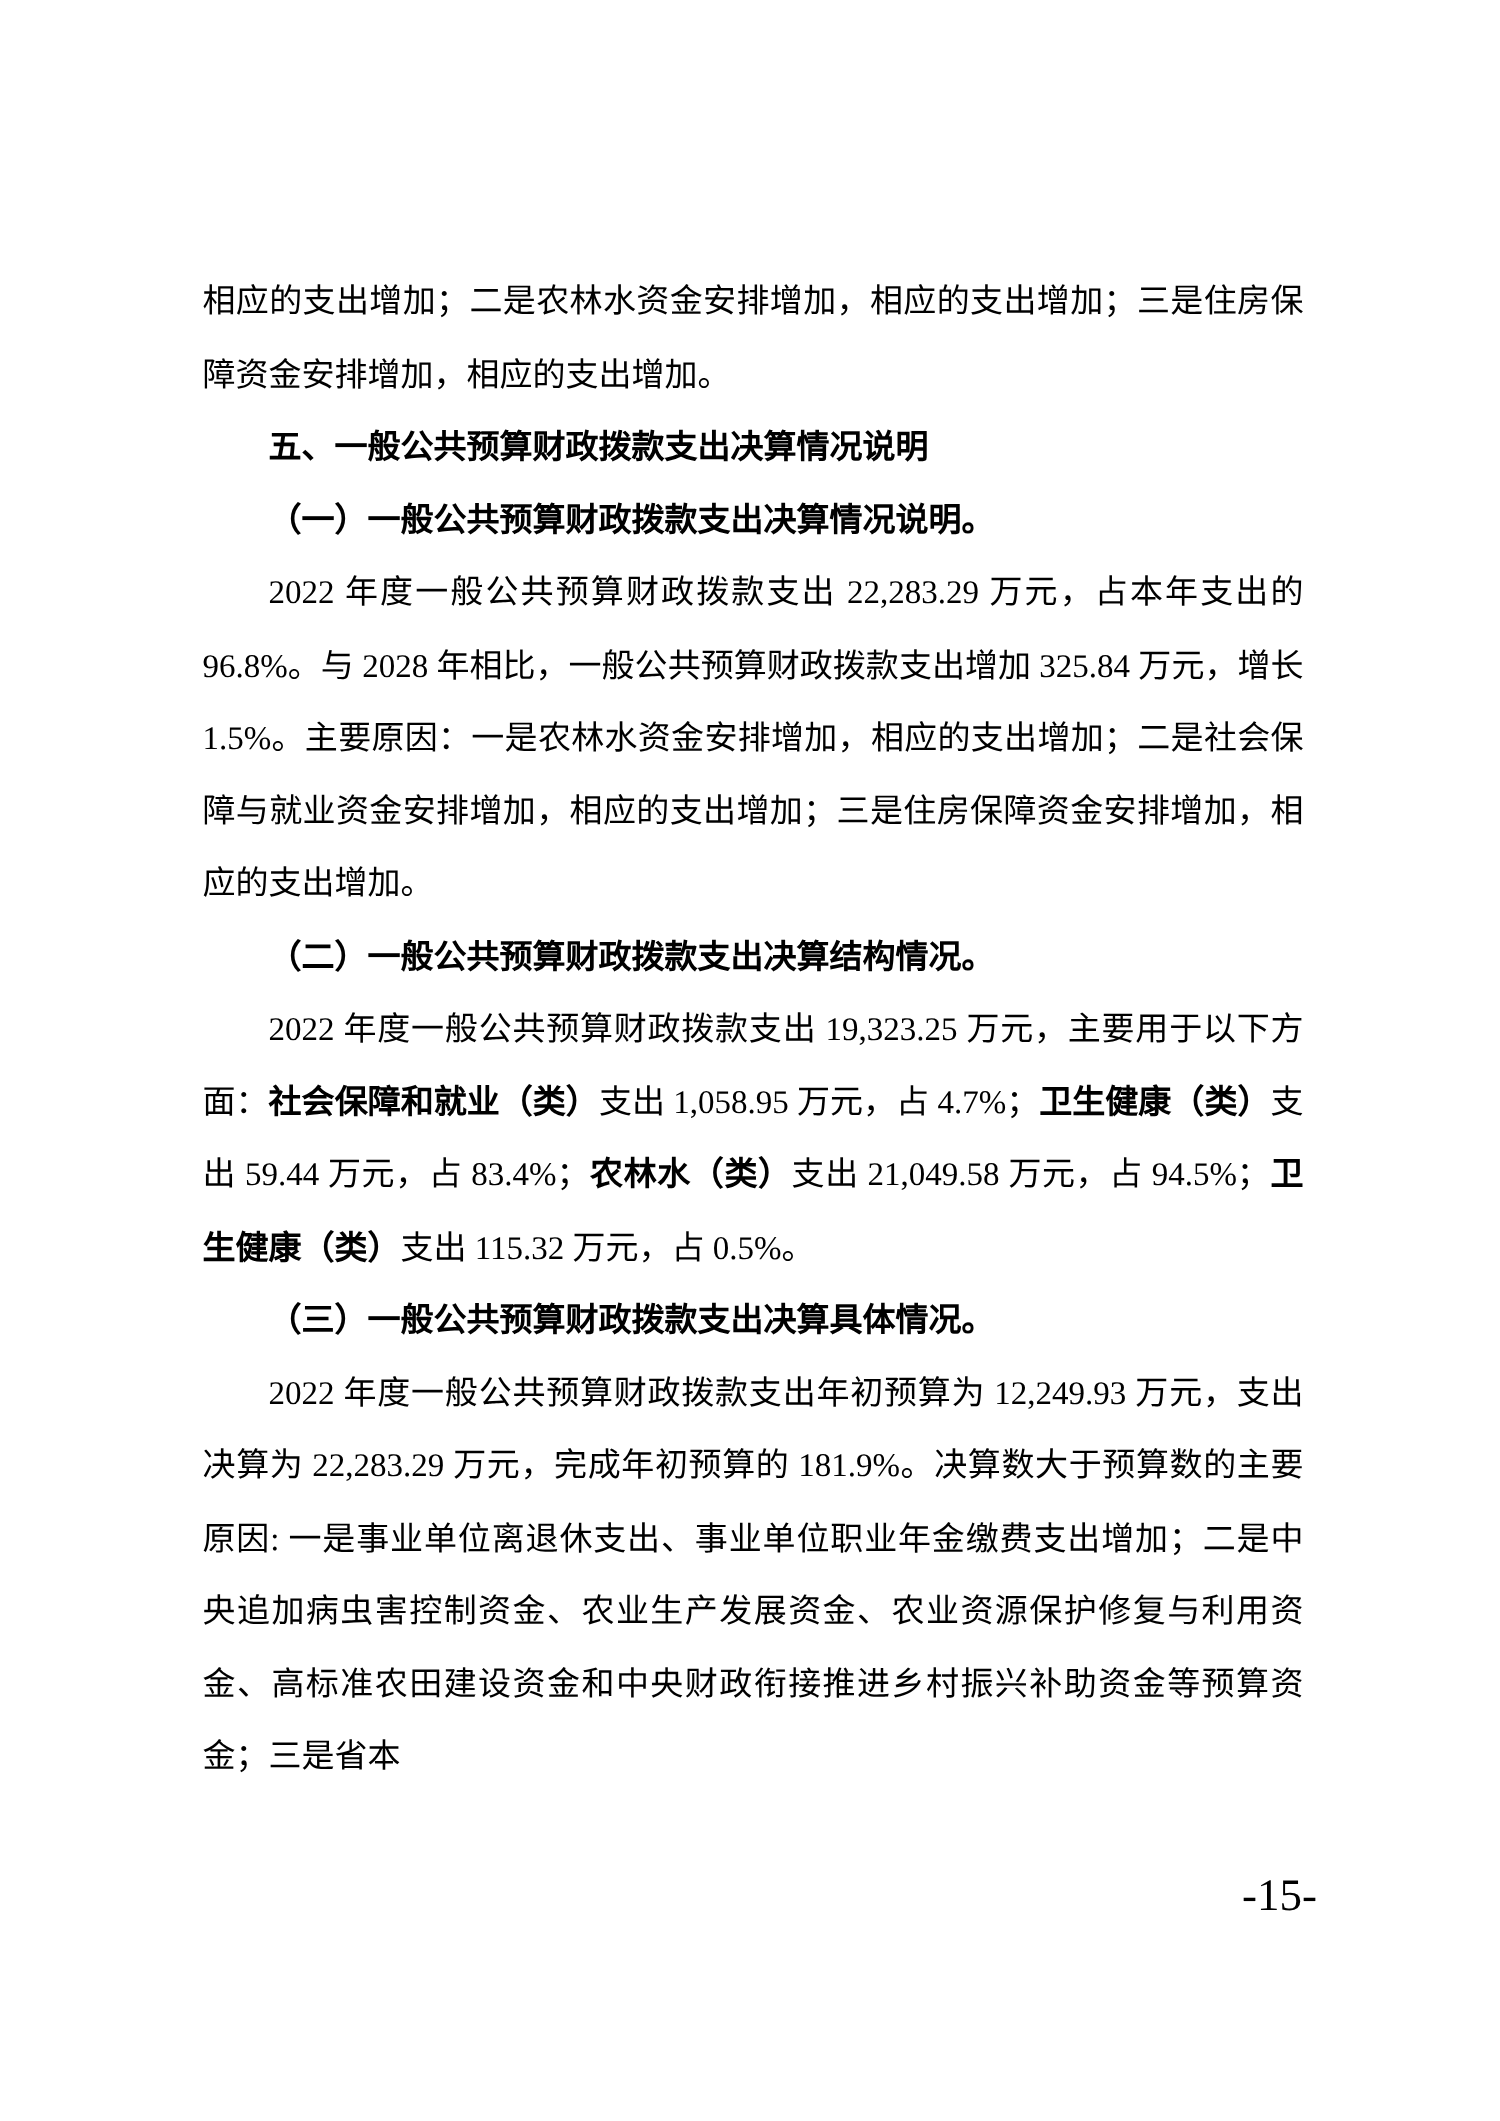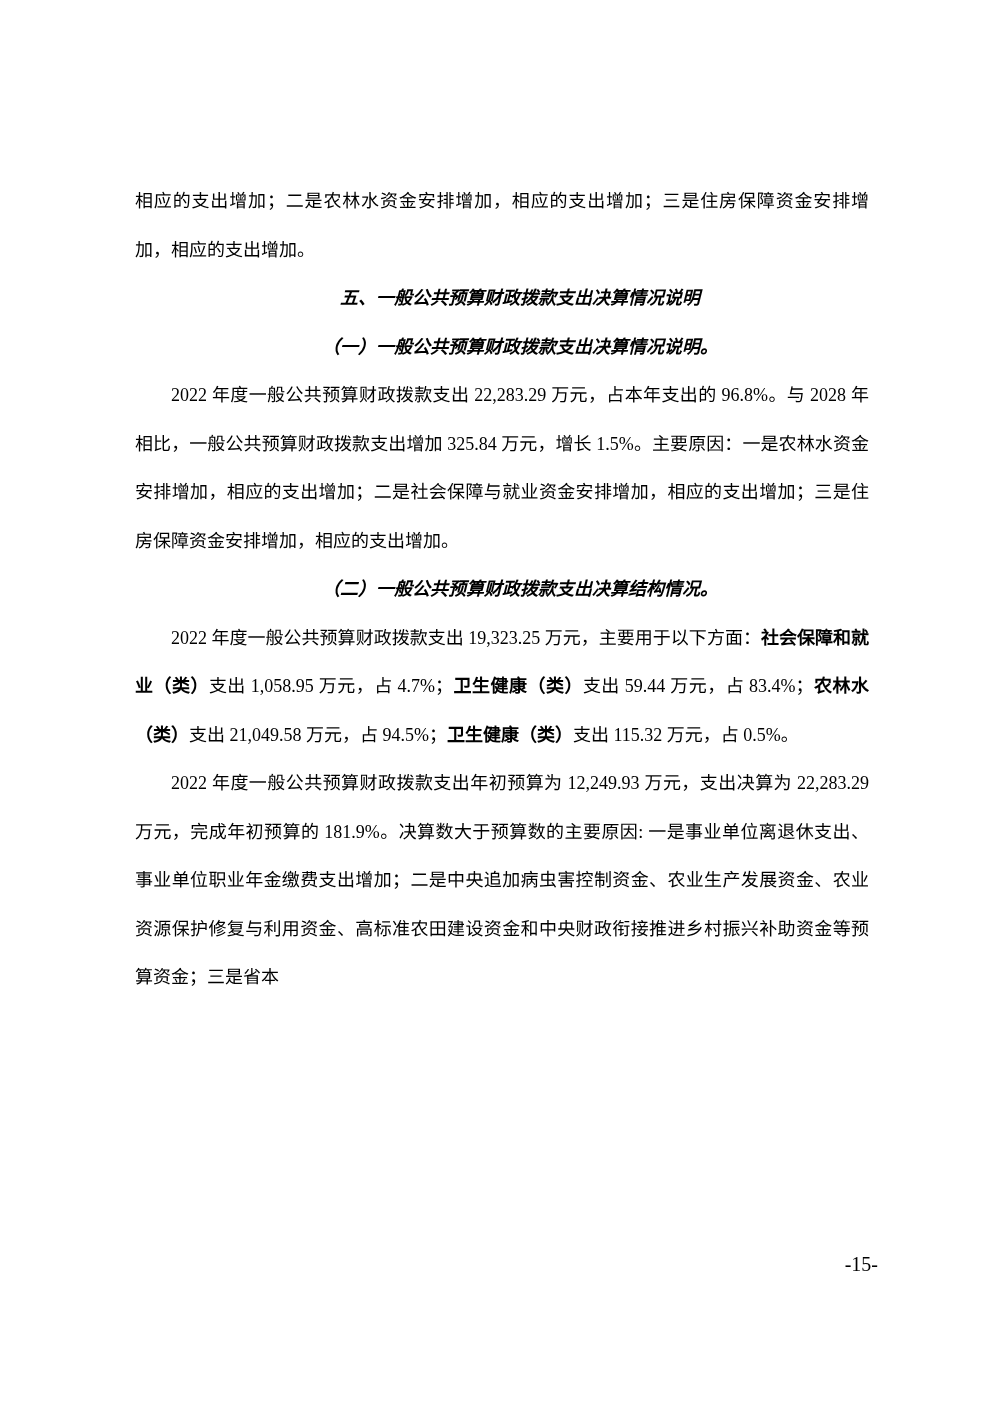--- a/index.html
+++ b/index.html
@@ -17,59 +17,59 @@
     color: #000000;
   }
   .content {
     position: absolute;
     left: 135px;
     top: 177px;
     width: 734px;
   }
   .par {
     margin: 0;
-    font-size: 18px;
+    font-size: 22px;
     line-height: 48.5px;
     color: #000000;
     font-family: "Liberation Serif", "DejaVu Serif", serif;
     text-align: justify;
     text-justify: inter-character;
     text-indent: 2em;
   }
   .no-indent {
     text-indent: 0;
   }
   .heading {
     font-family: "Liberation Sans", "DejaVu Sans", sans-serif;
     font-weight: bold;
-    text-align: center;
-    font-style: italic;
+    text-align: left;
   }
   .bold {
     font-weight: bold;
     font-family: "Liberation Sans", "DejaVu Sans", sans-serif;
   }
   .page-number {
     position: absolute;
     top: 1250px;
     right: 122px;
-    font-size: 20px;
+    font-size: 30px;
     line-height: 28px;
     font-family: "Liberation Serif", "DejaVu Serif", serif;
     color: #000000;
   }
 </style>
 </head>
 <body>
 
 <div class="page">
   <div class="content">
     <p class="par no-indent"><span>相应的支出增加；二是农林水资金安排增加，相应的支出增加；三是住房保障资金安排增加，相应的支出增加。</span></p>
     <h2 class="par heading"><span class="bold">五、一般公共预算财政拨款支出决算情况说明</span></h2>
     <h3 class="par heading"><span class="bold">（一）一般公共预算财政拨款支出决算情况说明。</span></h3>
     <p class="par"><span>2022 年度一般公共预算财政拨款支出 22,283.29 万元，占本年支出的 96.8%。与 2028 年相比，一般公共预算财政拨款支出增加 325.84 万元，增长 1.5%。主要原因：一是农林水资金安排增加，相应的支出增加；二是社会保障与就业资金安排增加，相应的支出增加；三是住房保障资金安排增加，相应的支出增加。</span></p>
     <h3 class="par heading"><span class="bold">（二）一般公共预算财政拨款支出决算结构情况。</span></h3>
     <p class="par"><span>2022 年度一般公共预算财政拨款支出 19,323.25 万元，主要用于以下方面：</span><span class="bold">社会保障和就业（类）</span><span>支出 1,058.95 万元，占 4.7%；</span><span class="bold">卫生健康（类）</span><span>支出 59.44 万元，占 83.4%；</span><span class="bold">农林水（类）</span><span>支出 21,049.58 万元，占 94.5%；</span><span class="bold">卫生健康（类）</span><span>支出 115.32 万元，占 0.5%。</span></p>
+    <h3 class="par heading"><span class="bold">（三）一般公共预算财政拨款支出决算具体情况。</span></h3>
     <p class="par"><span>2022 年度一般公共预算财政拨款支出年初预算为 12,249.93 万元，支出决算为 22,283.29 万元，完成年初预算的 181.9%。决算数大于预算数的主要原因: 一是事业单位离退休支出、事业单位职业年金缴费支出增加；二是中央追加病虫害控制资金、农业生产发展资金、农业资源保护修复与利用资金、高标准农田建设资金和中央财政衔接推进乡村振兴补助资金等预算资金；三是省本</span></p>
   </div>
 
   <div class="page-number">-15-</div>
 </div>
 
 </body></html>

